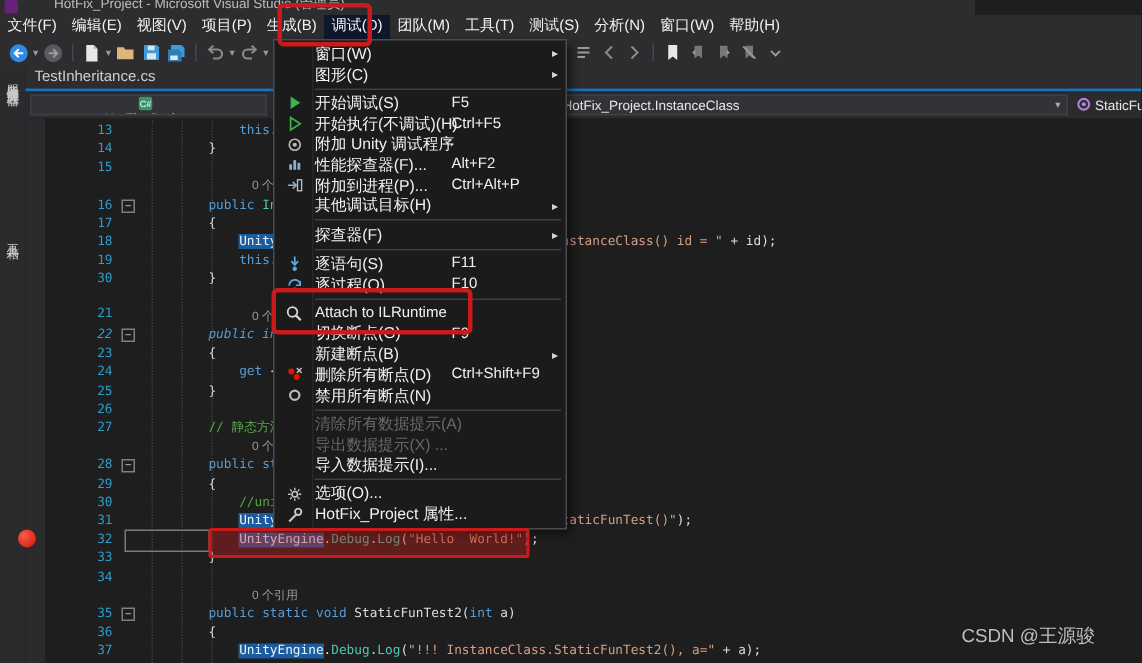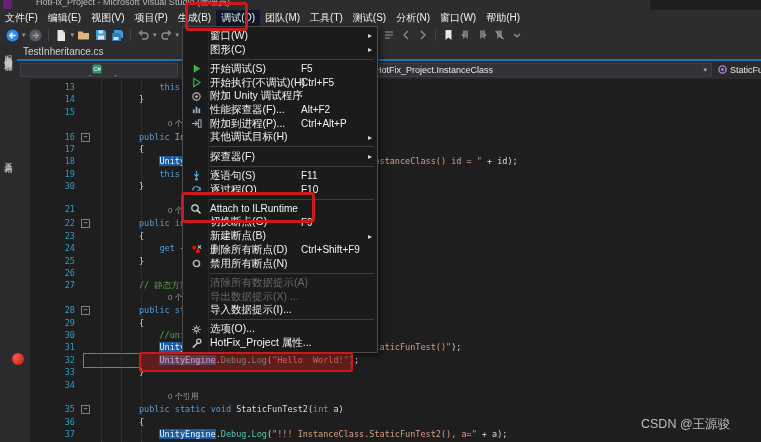--- a/index.html
+++ b/index.html
@@ -237,21 +237,21 @@
     <div class="row" style="top: 93.4px;"><span class="lnum">14</span><span class="codetx"><span class="tok-pl">        }</span></span></div>
     <div class="row" style="top: 105.8px;"><span class="lnum">15</span><span class="codetx"></span></div>
     <div class="row" style="top: 118.2px;"><span class="cl-row">0 个引用</span></div>
     <div class="row" style="top: 130.6px;"><span class="lnum">16</span><span class="fold">−</span><span class="codetx"><span class="tok-pl">        </span><span class="tok-kw">public</span><span class="tok-pl"> </span><span class="tok-ty">InstanceClass</span><span class="tok-pl">(</span><span class="tok-kw">int</span><span class="tok-pl"> id)</span></span></div>
     <div class="row" style="top: 143px;"><span class="lnum">17</span><span class="codetx"><span class="tok-pl">        {</span></span></div>
     <div class="row" style="top: 155.4px;"><span class="lnum">18</span><span class="codetx"><span class="tok-pl">            </span><span class="tok-hl">UnityEngine</span><span class="tok-pl">.</span><span class="tok-ty">Debug</span><span class="tok-pl">.</span><span class="tok-ty">Log</span><span class="tok-pl">(</span><span class="tok-st">"!!! InstanceClass.InstanceClass() id = "</span><span class="tok-pl"> + id);</span></span></div>
     <div class="row" style="top: 167.8px;"><span class="lnum">19</span><span class="codetx"><span class="tok-pl">            </span><span class="tok-kw">this</span><span class="tok-pl">.id = id;</span></span></div>
     <div class="row" style="top: 180.2px;"><span class="lnum">30</span><span class="codetx"><span class="tok-pl">        }</span></span></div>
     <div class="row" style="top: 203px;"><span class="lnum">21</span><span class="codetx"></span></div>
     <div class="row" style="top: 205px;"><span class="cl-row">0 个引用</span></div>
-    <div class="row" style="top: 217.4px;"><span class="lnum">22</span><span class="fold">−</span><span class="codetx"><span class="tok-pl">        </span><span class="tok-kw">public</span><span class="tok-pl"> </span><span class="tok-kw">int</span><span class="tok-pl"> Id</span></span></div>
+    <div class="row" style="top: 217.4px; font-style: italic;"><span class="lnum">22</span><span class="fold">−</span><span class="codetx"><span class="tok-pl">        </span><span class="tok-kw">public</span><span class="tok-pl"> </span><span class="tok-kw">int</span><span class="tok-pl"> Id</span></span></div>
     <div class="row" style="top: 229.8px;"><span class="lnum">23</span><span class="codetx"><span class="tok-pl">        {</span></span></div>
     <div class="row" style="top: 242.2px;"><span class="lnum">24</span><span class="codetx"><span class="tok-pl">            </span><span class="tok-kw">get</span><span class="tok-pl"> { </span><span class="tok-kw">return</span><span class="tok-pl"> id; }</span></span></div>
     <div class="row" style="top: 254.6px;"><span class="lnum">25</span><span class="codetx"><span class="tok-pl">        }</span></span></div>
     <div class="row" style="top: 267px;"><span class="lnum">26</span><span class="codetx"></span></div>
     <div class="row" style="top: 279.4px;"><span class="lnum">27</span><span class="codetx"><span class="tok-pl">        </span><span class="tok-cm">// 静态方法</span></span></div>
     <div class="row" style="top: 291.8px;"><span class="cl-row">0 个引用</span></div>
     <div class="row" style="top: 304.2px;"><span class="lnum">28</span><span class="fold">−</span><span class="codetx"><span class="tok-pl">        </span><span class="tok-kw">public</span><span class="tok-pl"> </span><span class="tok-kw">static</span><span class="tok-pl"> </span><span class="tok-kw">void</span><span class="tok-pl"> StaticFunTest()</span></span></div>
     <div class="row" style="top: 316.6px;"><span class="lnum">29</span><span class="codetx"><span class="tok-pl">        {</span></span></div>
     <div class="row" style="top: 329px;"><span class="lnum">30</span><span class="codetx"><span class="tok-pl">            </span><span class="tok-cm">//unity,</span></span></div>
     <div class="row" style="top: 341.4px;"><span class="lnum">31</span><span class="codetx"><span class="tok-pl">            </span><span class="tok-hl">UnityEngine</span><span class="tok-pl">.</span><span class="tok-ty">Debug</span><span class="tok-pl">.</span><span class="tok-ty">Log</span><span class="tok-pl">(</span><span class="tok-st">"!!! InstanceClass.StaticFunTest()"</span><span class="tok-pl">);</span></span></div>

